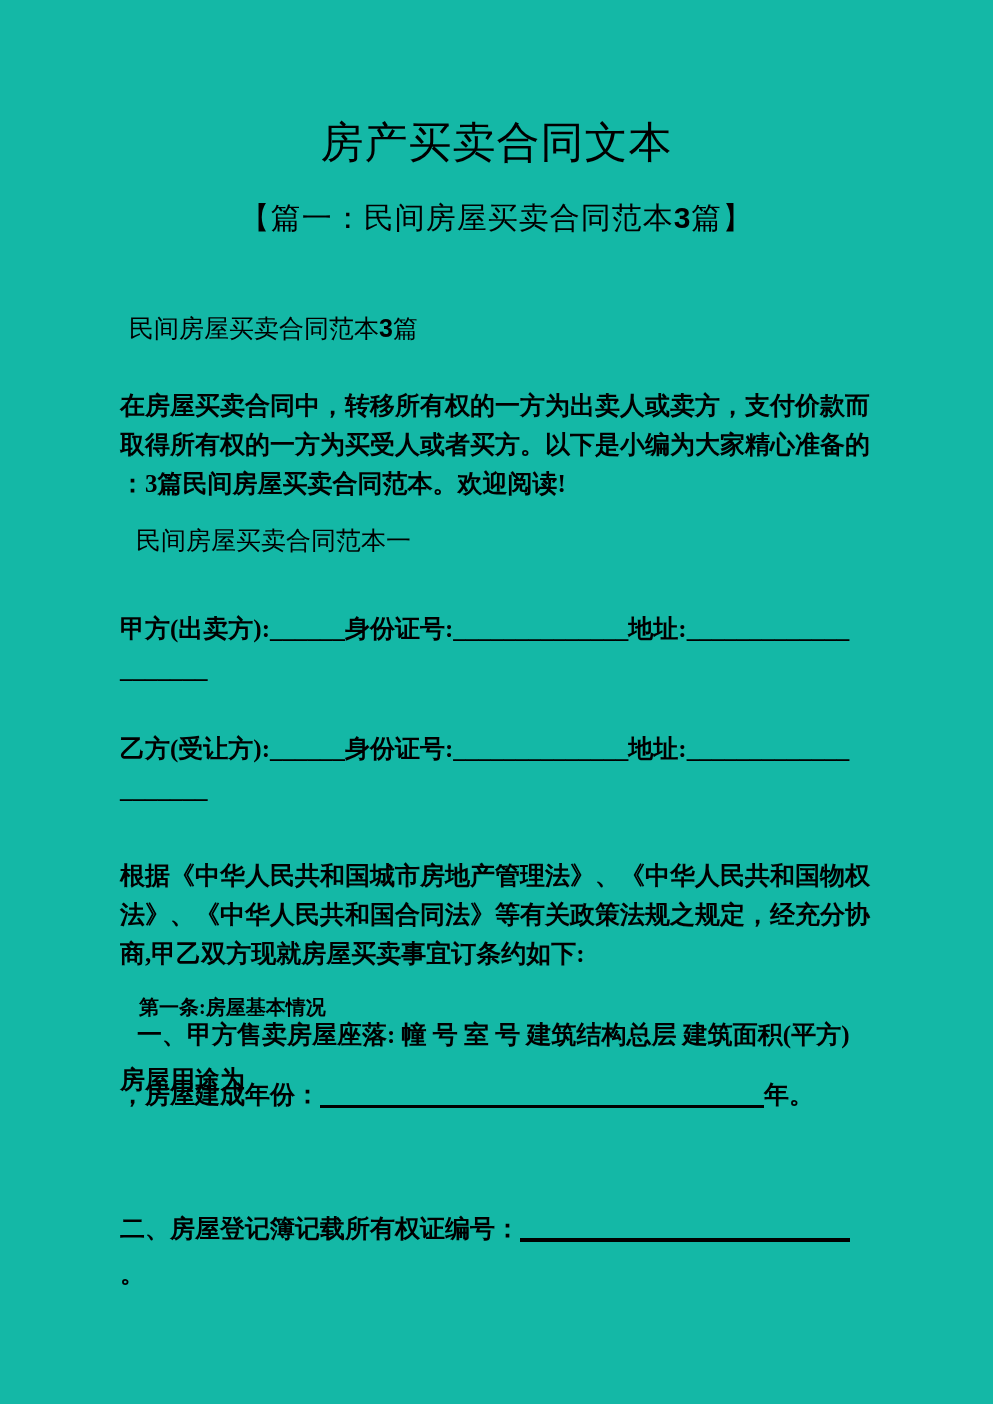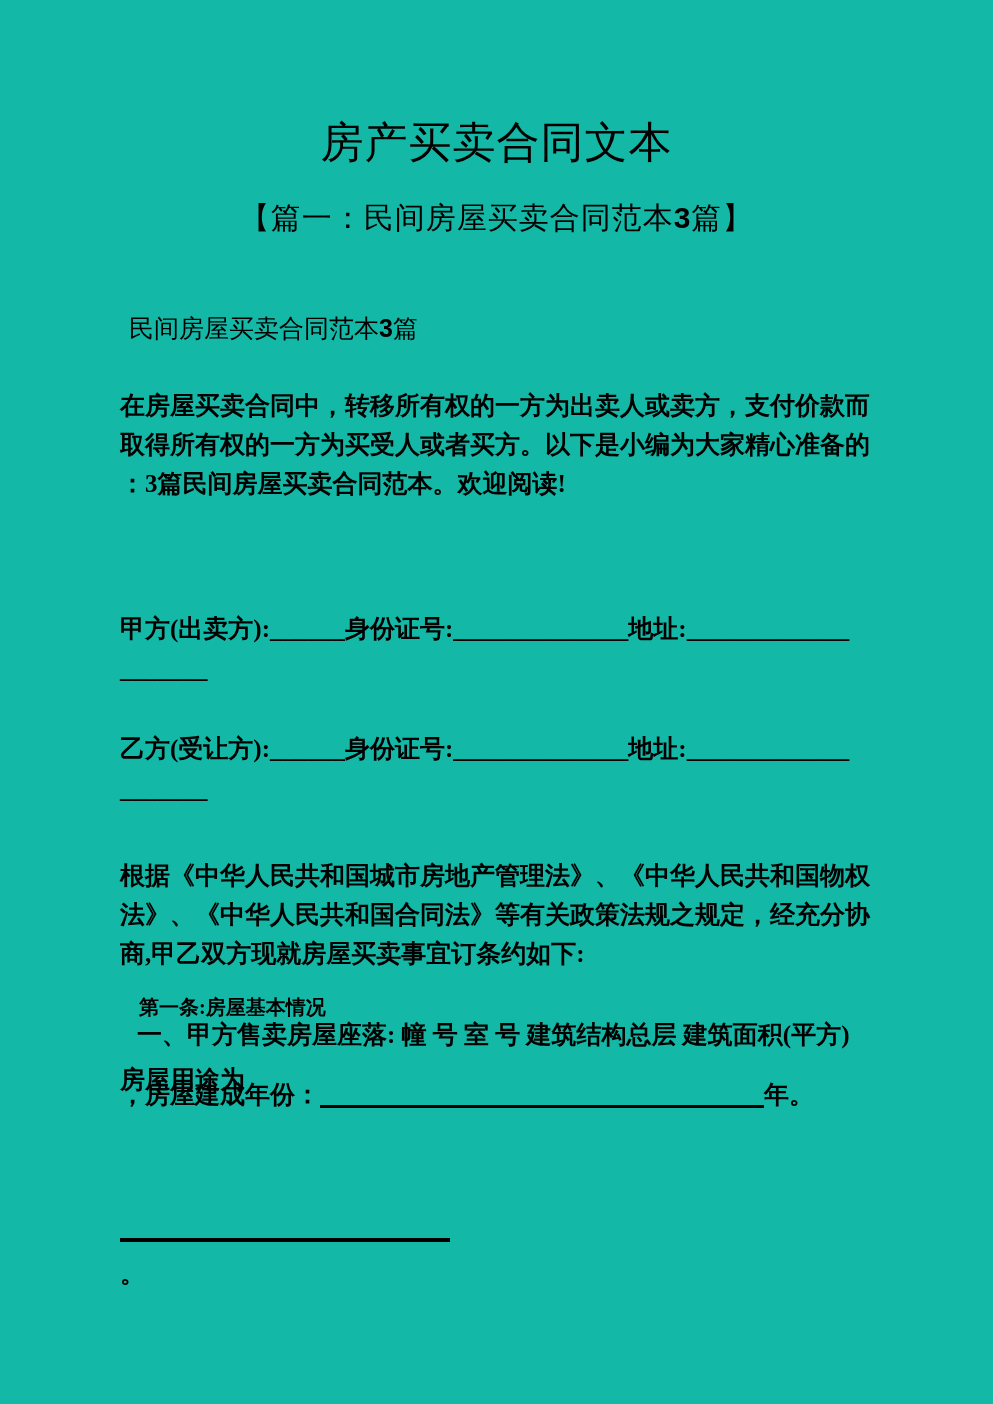--- a/index.html
+++ b/index.html
@@ -95,35 +95,36 @@
   <div class="abs center doc-title">房产买卖合同文本</div>
 
   <div class="abs center doc-subtitle"><span>【篇一：民间房屋买卖合同范本</span><span class="num">3</span><span>篇】</span></div>
 
   <div class="abs small-heading" style="left:129px; top:312px;"><span>民间房屋买卖合同范本</span><span class="num">3</span><span>篇</span></div>
 
   <div class="abs body-block" style="top:386px;">在房屋买卖合同中，转移所有权的一方为出卖人或卖方，支付价款而
 取得所有权的一方为买受人或者买方。以下是小编为大家精心准备的
 ：3篇民间房屋买卖合同范本。欢迎阅读!</div>
 
+  <div class="abs small-heading" style="left:136px; top:525px;">民间房屋买卖合同范本一</div>
 
   <div class="abs body-block row-block" style="top:609px;">甲方(出卖方):______身份证号:______________地址:_____________
 _______</div>
 
   <div class="abs body-block row-block" style="top:729px;">乙方(受让方):______身份证号:______________地址:_____________
 _______</div>
 
   <div class="abs body-block" style="top:856px;">根据《中华人民共和国城市房地产管理法》、《中华人民共和国物权
 法》、《中华人民共和国合同法》等有关政策法规之规定，经充分协
 商,甲乙双方现就房屋买卖事宜订条约如下:</div>
 
   <div class="abs bold-heading" style="left:139px; top:991px;">第一条:房屋基本情况</div>
 
   <div class="abs body-block house-block" style="top:1012px;">一、甲方售卖房屋座落: 幢 号 室 号 建筑结构总层 建筑面积(平方)
 房屋用途为</div>
 
   <div class="abs inline-line" style="top:1072px;"><span>，房屋建成年份：</span><span class="fill-line fill-year"></span><span>年。</span></div>
 
-  <div class="abs inline-line" style="top:1206px;"><span class="fill-line fill-cert"></span></div>
+  <div class="abs inline-line" style="top:1206px;"><span>二、房屋登记簿记载所有权证编号：</span><span class="fill-line fill-cert"></span></div>
 
   <div class="abs trailing-period">。</div>
 
 </div>
 
 </body></html>

